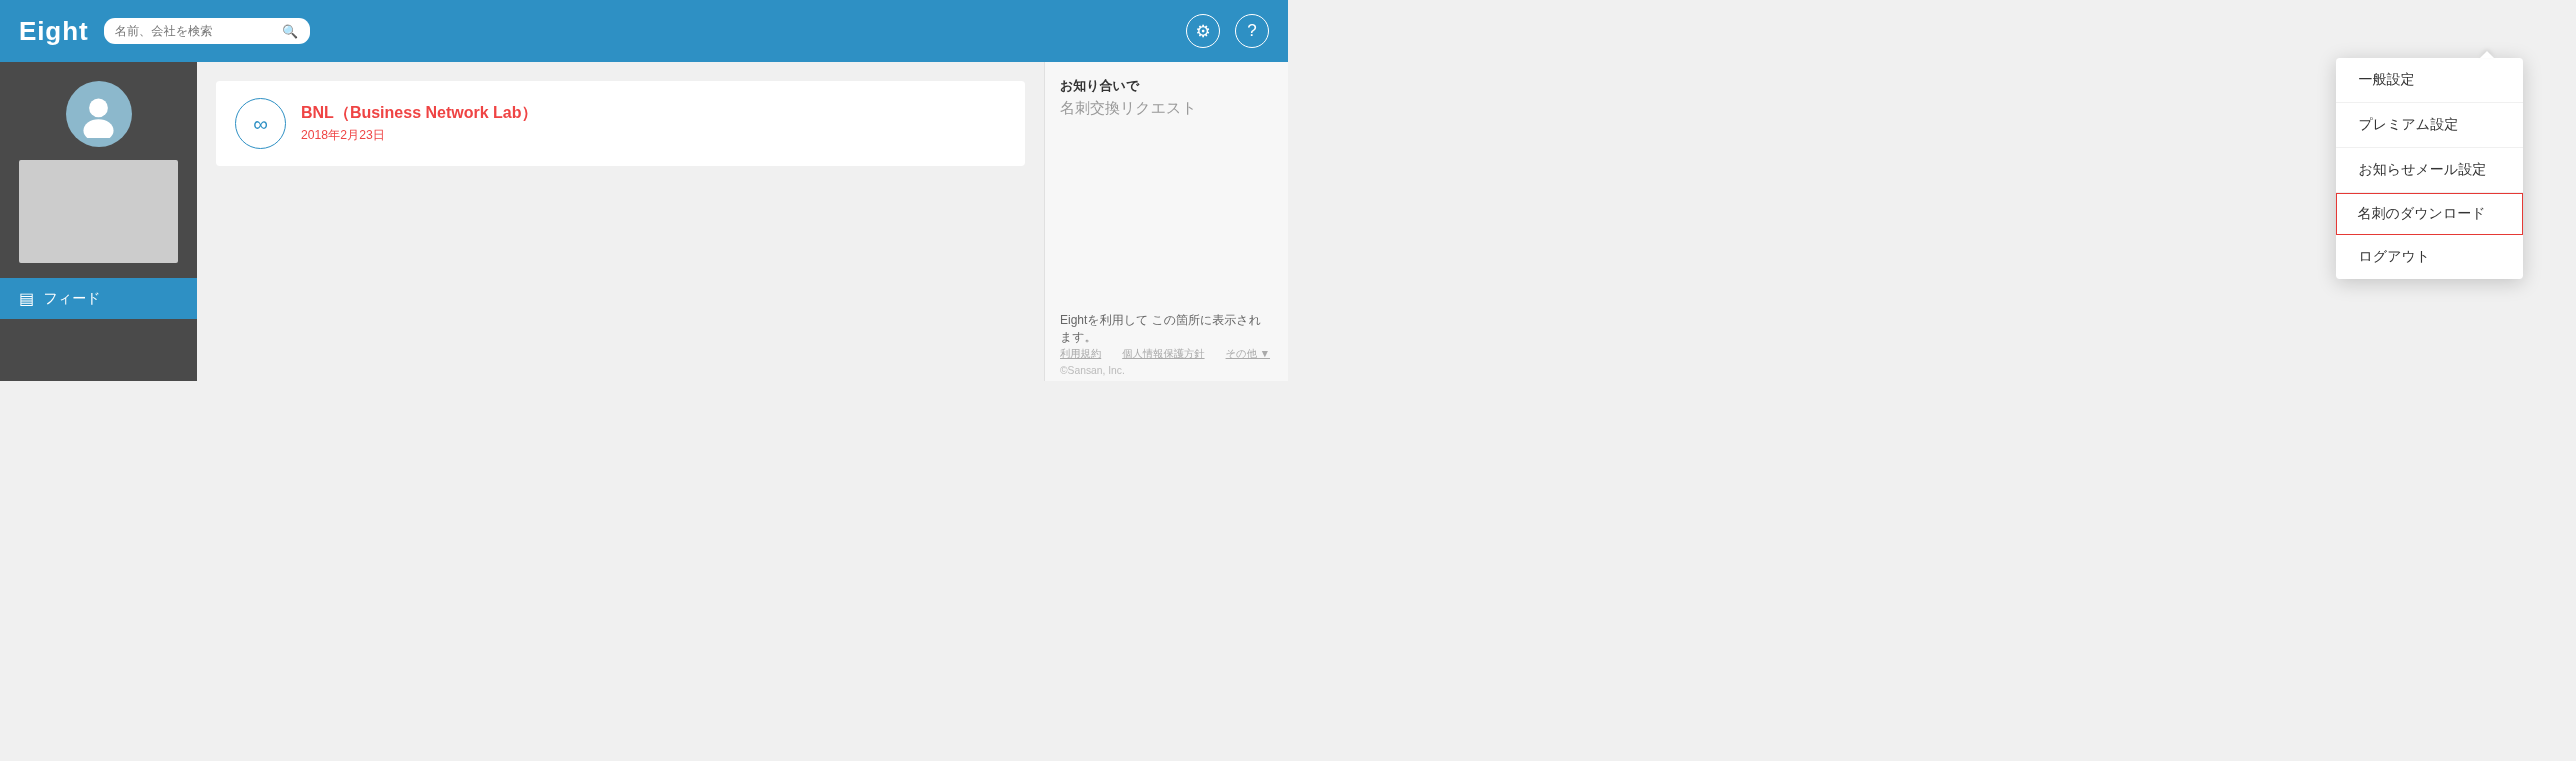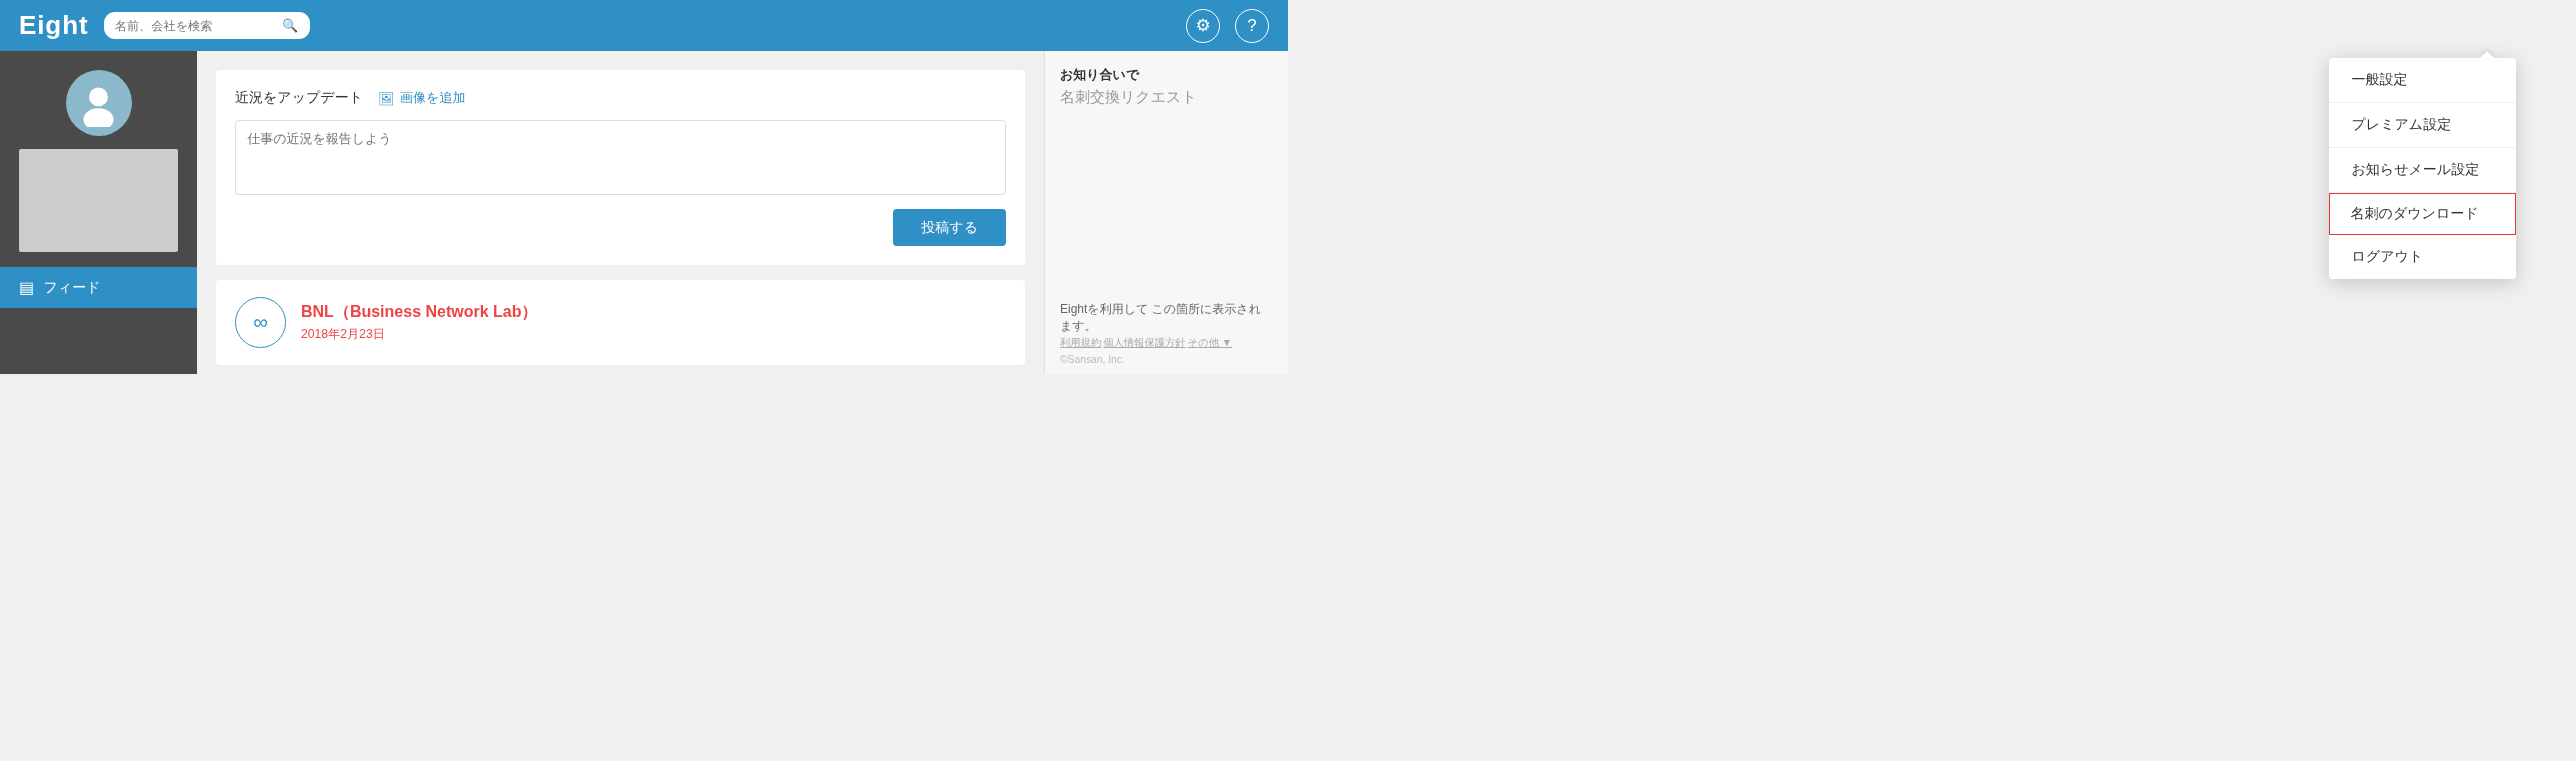--- a/index.html
+++ b/index.html
@@ -8,21 +8,21 @@
       background: #f0f0f0;
       width: 1288px;
       height: 381px;
       overflow: hidden;
       font-size: 13px;
     }
 
     
     .header {
       background: #2e90c4;
-      height: 51px;
+      height: 62px;
       display: flex;
       align-items: center;
       padding: 0 19px;
       position: relative;
       z-index: 100;
     }
     .header-logo {
       color: white;
       font-size: 26px;
       font-weight: bold;
@@ -244,38 +244,38 @@
     .right-panel-footer {
       position: absolute;
       bottom: 9.4px;
       left: 15px;
       right: 15px;
     }
     .right-panel-links {
       font-size: 10.3px;
       color: #aaa;
       display: flex;
-      gap: 2px;
+      gap: 21px;
       flex-wrap: wrap;
     }
     .right-panel-links span {
       cursor: pointer;
       text-decoration: underline;
     }
     .right-panel-copyright {
       font-size: 10.3px;
       color: #bbb;
       margin-top: 3.7px;
     }
 
     
     .dropdown-menu {
       position: absolute;
       top: 58px;
-      right: 60px;
+      right: 53px;
       background: white;
       border-radius: 3.7px;
       box-shadow: 0 3.7px 19px rgba(0,0,0,0.18);
       min-width: 187px;
       z-index: 999;
       overflow: hidden;
     }
     .dropdown-item {
       padding: 13px 22.5px;
       font-size: 14px;
@@ -350,33 +350,20 @@
     <nav class="sidebar-nav">
       <div class="sidebar-nav-item">
         <span class="sidebar-nav-icon">▤</span>
         <span>フィード</span>
       </div>
     </nav>
   </div>
 
   <div class="content">
 
-    <div class="post-card">
-      <div class="post-card-header">
-        <span class="post-card-title">近況をアップデート</span>
-        <a class="post-card-image-link">
-          <span>🖼</span>
-          <span>画像を追加</span>
-        </a>
-      </div>
-      <textarea class="post-textarea" placeholder="仕事の近況を報告しよう" style=""></textarea>
-      <div class="post-card-footer">
-        <button class="post-button">投稿する</button>
-      </div>
-    </div>
 
     <div class="bnl-card">
       <div class="bnl-logo">
         <span>∞</span>
       </div>
       <div class="bnl-info">
         <div class="bnl-name">BNL（Business Network Lab）</div>
         <div class="bnl-date">2018年2月23日</div>
       </div>
     </div>

